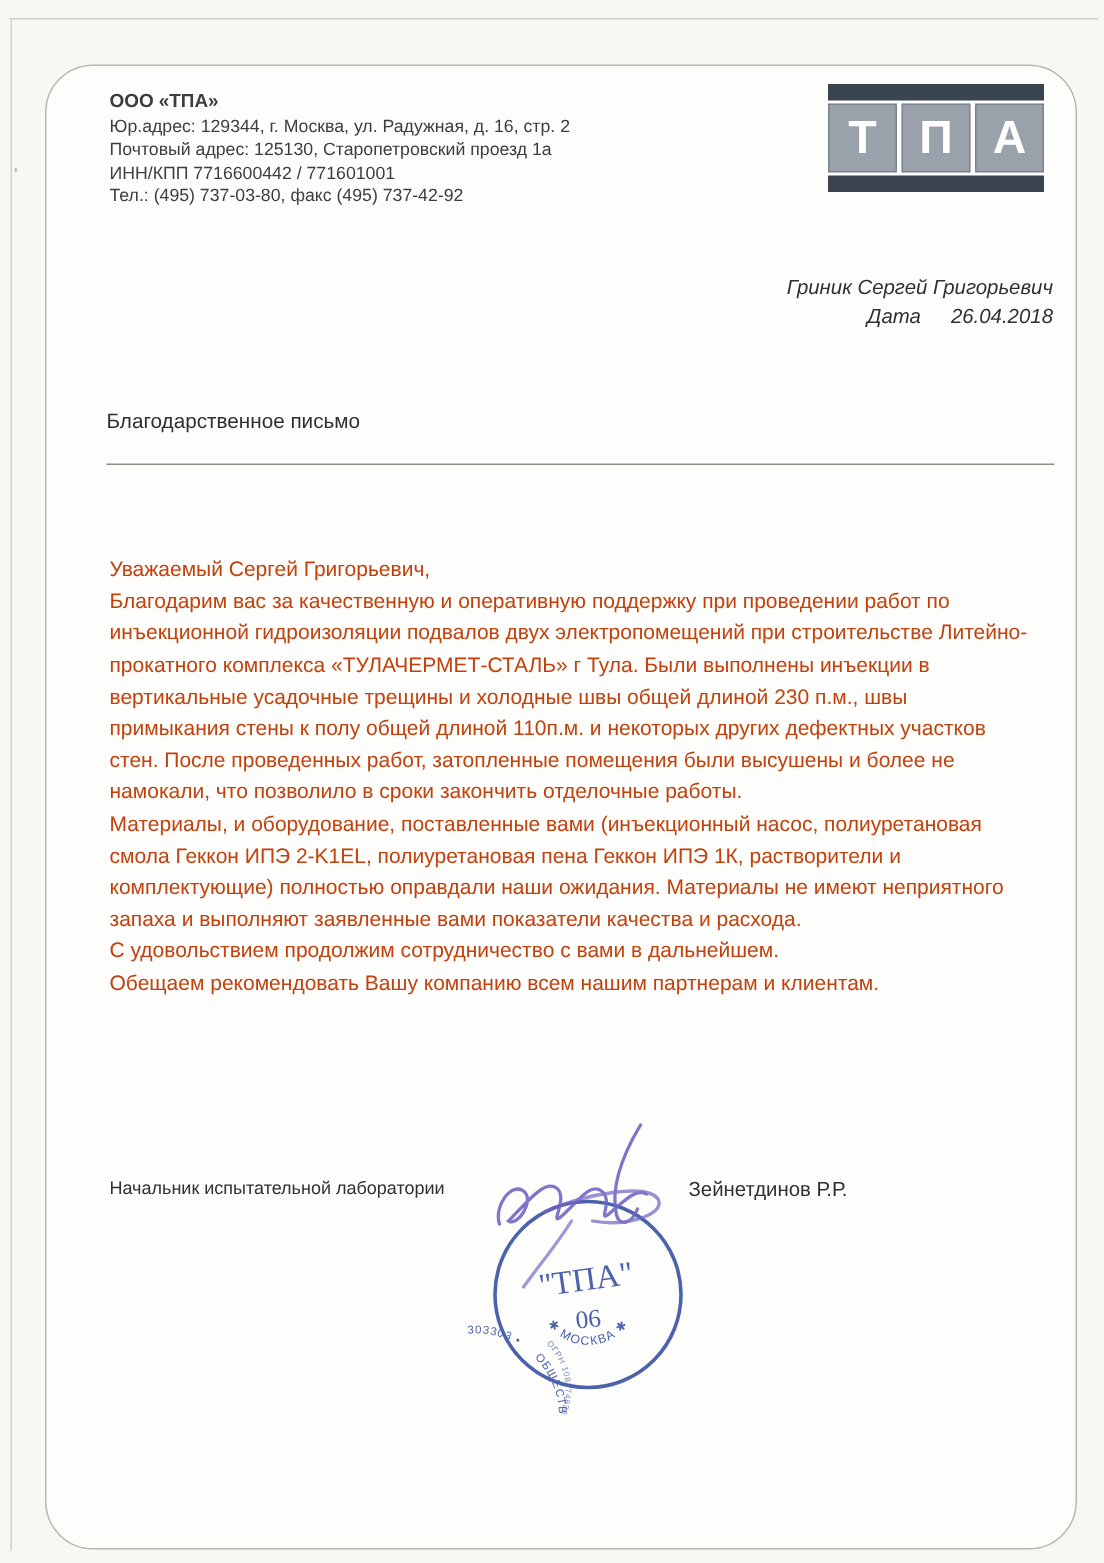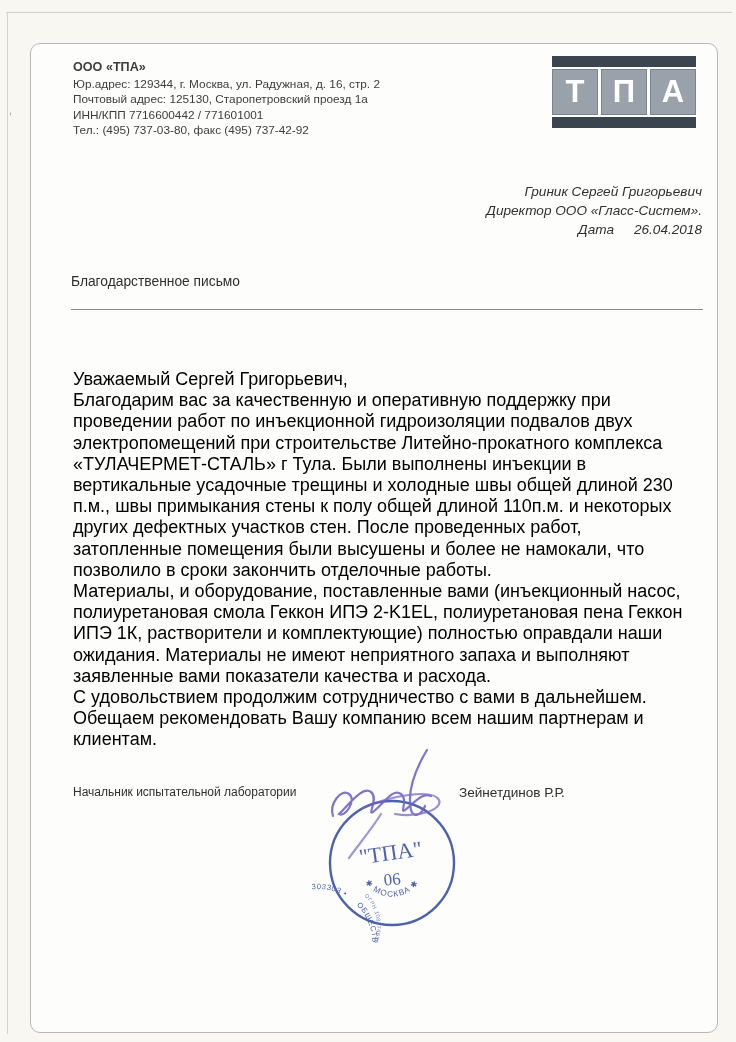--- a/index.html
+++ b/index.html
@@ -20,21 +20,21 @@
   .edge-left { position:absolute; left:7px; top:12px; width:1px; height:1022px; background:#d3d1ca; }
   .speck { position:absolute; color:#9a9891; font-size:11px; }
   .fold-mark { position:absolute; width:26px; height:10px; border-top:1px dashed #e2e0d8; border-left:1px dotted #e4e2da; opacity:.9; }
 
   .paper {
     position: absolute;
     left: 30px; top: 43px;
     width: 688px; height: 990px;
     background: #fdfdfb;
     border: 1.5px solid #b9b7af;
-    border-radius: 10px;
+    border-radius: 32px;
   }
 
   
   .letterhead { position:absolute; left:42px; top:16px; line-height:15.5px; font-size:11.8px; color:#3d3d3d; }
   .letterhead .company { font-weight:bold; font-size:12.6px; margin-bottom:1px; }
 
   
   .logo { position:absolute; left:521px; top:12px; width:144px; }
   .logo .bar { height:11px; background:#3a454f; }
   .logo .squares { display:flex; gap:3px; padding:2px 0; }
@@ -47,21 +47,21 @@
 
   
   .recipient { position:absolute; right:15px; top:138px; text-align:right; font-style:italic; font-size:13.6px; line-height:19px; color:#303030; }
   .recipient .date-gap { display:inline-block; width:20px; }
 
   
   .title-wrap { position:absolute; left:40px; top:228px; width:632px; border-bottom:1.5px solid #8f8d88; padding-bottom:19px; }
   .title { font-size:13.8px; color:#2f2f2f; }
 
   
-  .body-text { position:absolute; left:42px; top:325px; width:614px; font-size:18px; line-height:21.2px; color:#000000; }
+  .body-text { position:absolute; left:42px; top:325px; width:614px; font-size:14px; line-height:21.2px; color:#c2410c; }
   .body-text p { margin:0; }
   .closing { margin-top:21px; }
 
   
   .sign-row { position:absolute; left:42px; top:741px; font-size:12px; color:#303030; }
   .sign-name { position:absolute; left:408px; top:741px; font-size:13.6px; color:#303030; white-space:nowrap;margin-left:20px; }
 
   .sig-svg { position:absolute; left:280px; top:700px; z-index:3; }
   .stamp-svg { position:absolute; left:281px; top:739px; z-index:2; opacity:.92; }
 </style>
@@ -94,21 +94,20 @@
       <div class="squares">
         <div class="sq">Т</div>
         <div class="sq">П</div>
         <div class="sq">А</div>
       </div>
       <div class="bar"></div>
     </div>
 
     <div class="recipient">
       <div>Гриник Сергей Григорьевич</div>
-      <div>Директор ООО «Гласс-Систем».</div>
       <div>
         <span>Дата</span><span class="date-gap"></span><span>26.04.2018</span>
       </div>
     </div>
 
     <div class="title-wrap">
       <span class="title">Благодарственное письмо</span>
     </div>
 
     <div class="body-text">

